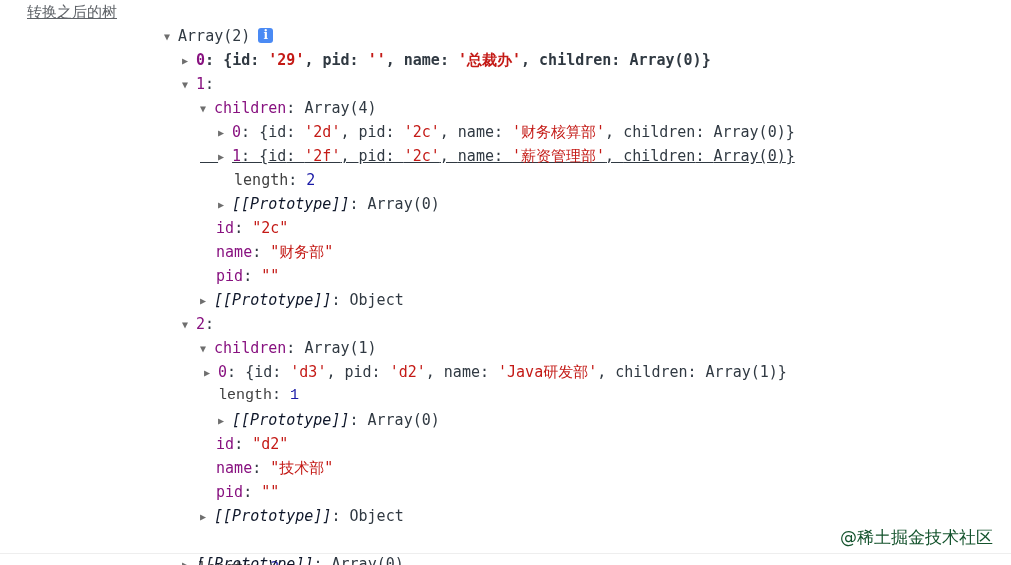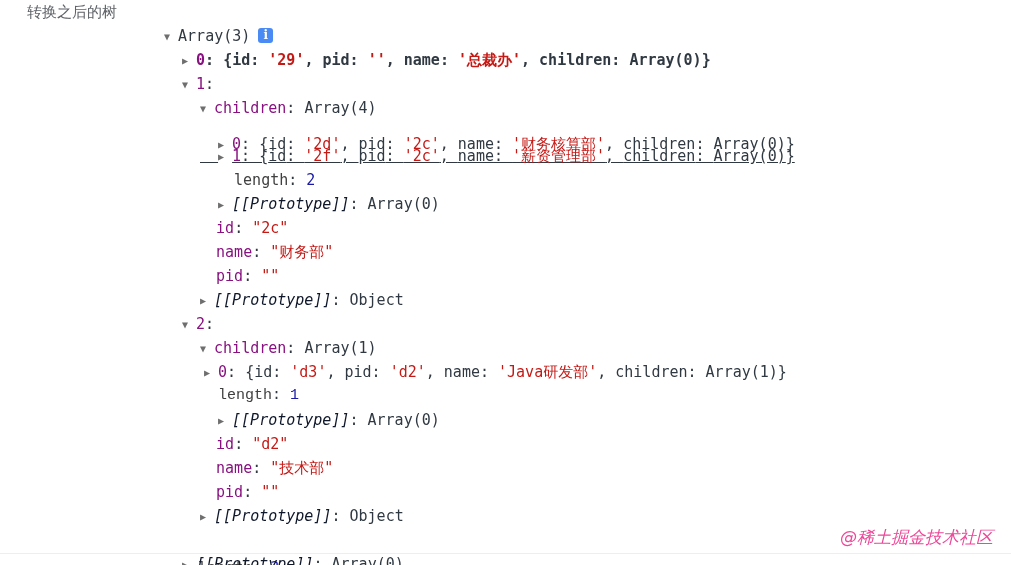--- a/index.html
+++ b/index.html
@@ -1,55 +1,55 @@
 <!DOCTYPE html>
 <html><head>
 <meta charset="utf-8">
 <style>
   html, body { margin: 0; padding: 0; background: #ffffff; }
   body { width: 1011px; height: 565px; position: relative; overflow: hidden;
          font-family: "DejaVu Sans Mono", "Liberation Mono", monospace; font-size: 15px; color: #303942; }
   .label { position: absolute; left: 27px; top: 3px; font-family: "DejaVu Sans", sans-serif;
-           font-size: 15px; color: #5f6368; }
+           font-size: 15px; color: #5f6368; text-decoration: underline; }
   .line { position: absolute; height: 24px; line-height: 24px; white-space: pre; }
   .tri { display: inline-block; width: 14px; color: #6e6e6e; font-size: 10px; vertical-align: 1px; }
   .key { color: #881280; }
   .key-dim { color: #404040; }
   .proto { color: #0f172a; font-style: italic; }
   .str { color: #c41a16; }
   .num { color: #1a1aa6; }
   .punc { color: #303942; }
   .plain { color: #303942; }
   .info { display: inline-block; width: 15px; height: 15px; background: #4a8af4; color: #fff;
           border-radius: 3px; font-family: "DejaVu Serif", serif; font-weight: bold; font-size: 12px;
           line-height: 15px; text-align: center; vertical-align: 2px; margin-left: 8px; }
   .divider { position: absolute; left: 0; top: 553px; width: 1011px; height: 1px; background: #eeeeee; }
   .watermark { position: absolute; right: 18px; top: 526px; font-family: "DejaVu Sans", sans-serif;
-               font-size: 17px; color: #ec4899; font-style: italic; }
+               font-size: 17px; color: #14532d; }
 </style>
 </head>
 <body>
 
 <div class="label">转换之后的树</div>
 
 <div class="line" style="left:146px;top:0px;">
-  <span class="tri">▼</span><span class="plain">Array(3)</span><span class="info">i</span>
+  <span class="tri">▼</span><span class="plain">Array(2)</span><span class="info">i</span>
 </div>
 
 <div class="line" style="left:164px;top:24px;font-weight:bold;">
   <span class="tri">▶</span><span class="key">0</span><span class="punc">: {</span><span class="plain">id</span><span class="punc">: </span><span class="str">'29'</span><span class="punc">, </span><span class="plain">pid</span><span class="punc">: </span><span class="str">''</span><span class="punc">, </span><span class="plain">name</span><span class="punc">: </span><span class="str">'总裁办'</span><span class="punc">, </span><span class="plain">children</span><span class="punc">: </span><span class="plain">Array(0)</span><span class="punc">}</span>
 </div>
 
 <div class="line" style="left:164px;top:48px;">
   <span class="tri">▼</span><span class="key">1</span><span class="punc">:</span>
 </div>
 <div class="line" style="left:182px;top:72px;">
   <span class="tri">▼</span><span class="key">children</span><span class="punc">: </span><span class="plain">Array(4)</span>
 </div>
-<div class="line" style="left:200px;top:108px;">
+<div class="line" style="left:200px;top:96px;">
   <span class="tri">▶</span><span class="key">0</span><span class="punc">: {</span><span class="plain">id</span><span class="punc">: </span><span class="str">'2d'</span><span class="punc">, </span><span class="plain">pid</span><span class="punc">: </span><span class="str">'2c'</span><span class="punc">, </span><span class="plain">name</span><span class="punc">: </span><span class="str">'财务核算部'</span><span class="punc">, </span><span class="plain">children</span><span class="punc">: </span><span class="plain">Array(0)</span><span class="punc">}</span>
 </div>
 <div class="line" style="left:200px;top:120px;text-decoration:underline;">
   <span class="tri">▶</span><span class="key">1</span><span class="punc">: {</span><span class="plain">id</span><span class="punc">: </span><span class="str">'2f'</span><span class="punc">, </span><span class="plain">pid</span><span class="punc">: </span><span class="str">'2c'</span><span class="punc">, </span><span class="plain">name</span><span class="punc">: </span><span class="str">'薪资管理部'</span><span class="punc">, </span><span class="plain">children</span><span class="punc">: </span><span class="plain">Array(0)</span><span class="punc">}</span>
 </div>
 <div class="line" style="left:216px;top:144px;">
   <span class="key-dim">length</span><span class="punc">: </span><span class="num">2</span>
 </div>
 <div class="line" style="left:200px;top:168px;">
   <span class="tri">▶</span><span class="proto">[[Prototype]]</span><span class="punc">: </span><span class="plain">Array(0)</span>

